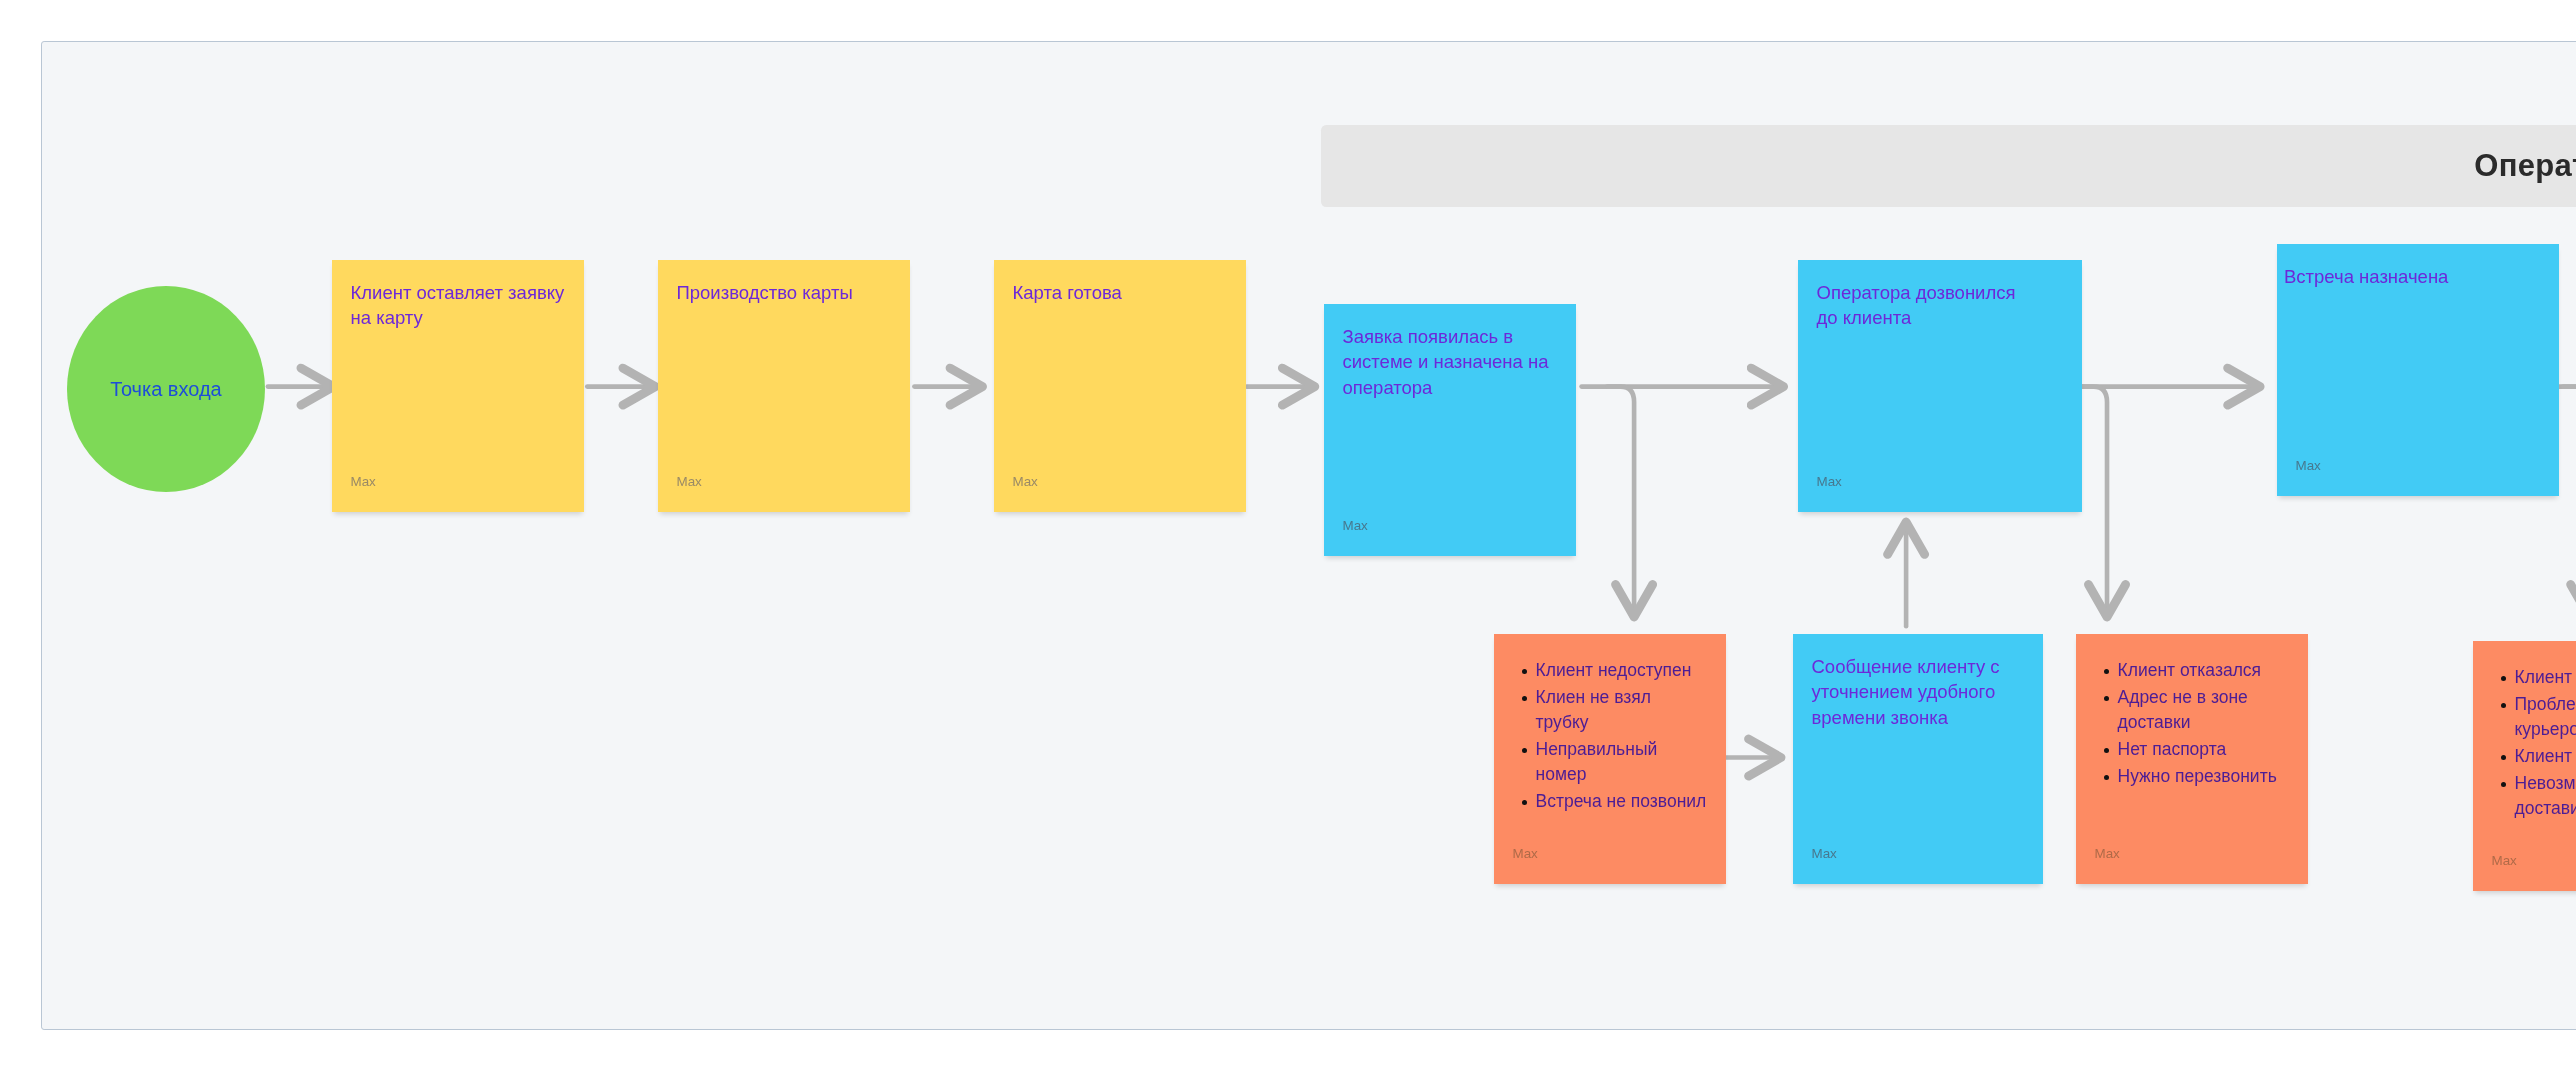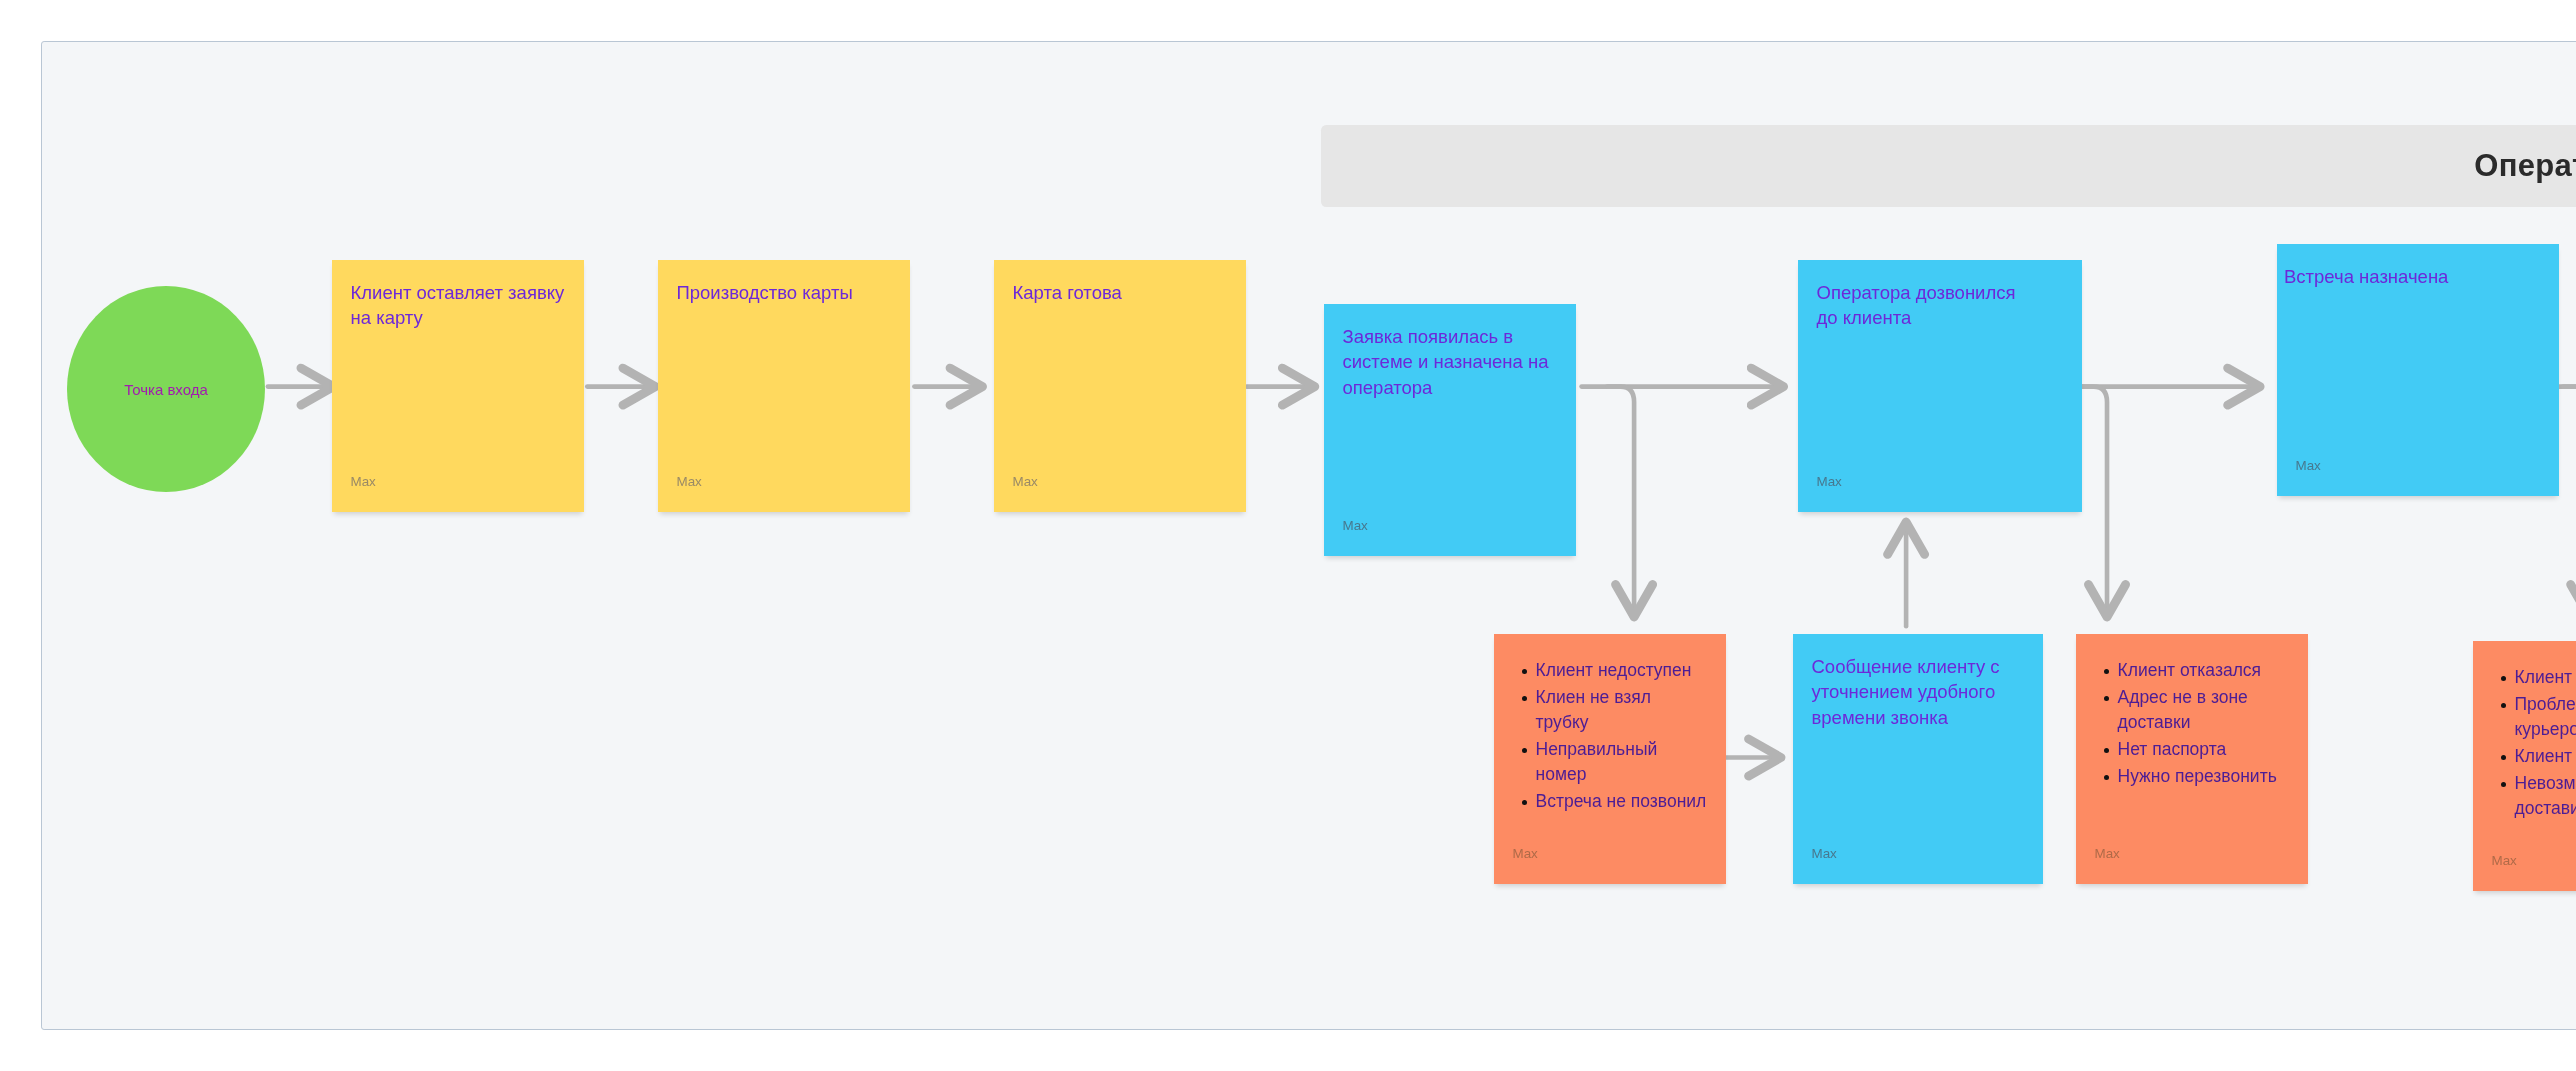--- a/index.html
+++ b/index.html
@@ -55,21 +55,21 @@
   .card.blue{background:#42cbf5;}
   .card.orange{background:#fd8b63;}
 
   
   .ellipse{
     position:absolute;background:#7ed košek;
     border-radius:50%;
     display:flex;align-items:center;justify-content:center;
   }
   .ellipse{background:#7ed957;}
-  .ellipse .ellipse-label{font-size:15px;color:#a21caf;}
+  .ellipse .ellipse-label{font-size:20px;color:#1d4ed8;}
 
   
   .conn{position:absolute;pointer-events:none;}
   .conn svg{display:block;overflow:visible;}
 </style>
 </head>
 <body>
 
 <div id="stage">
   <div id="board"></div>

